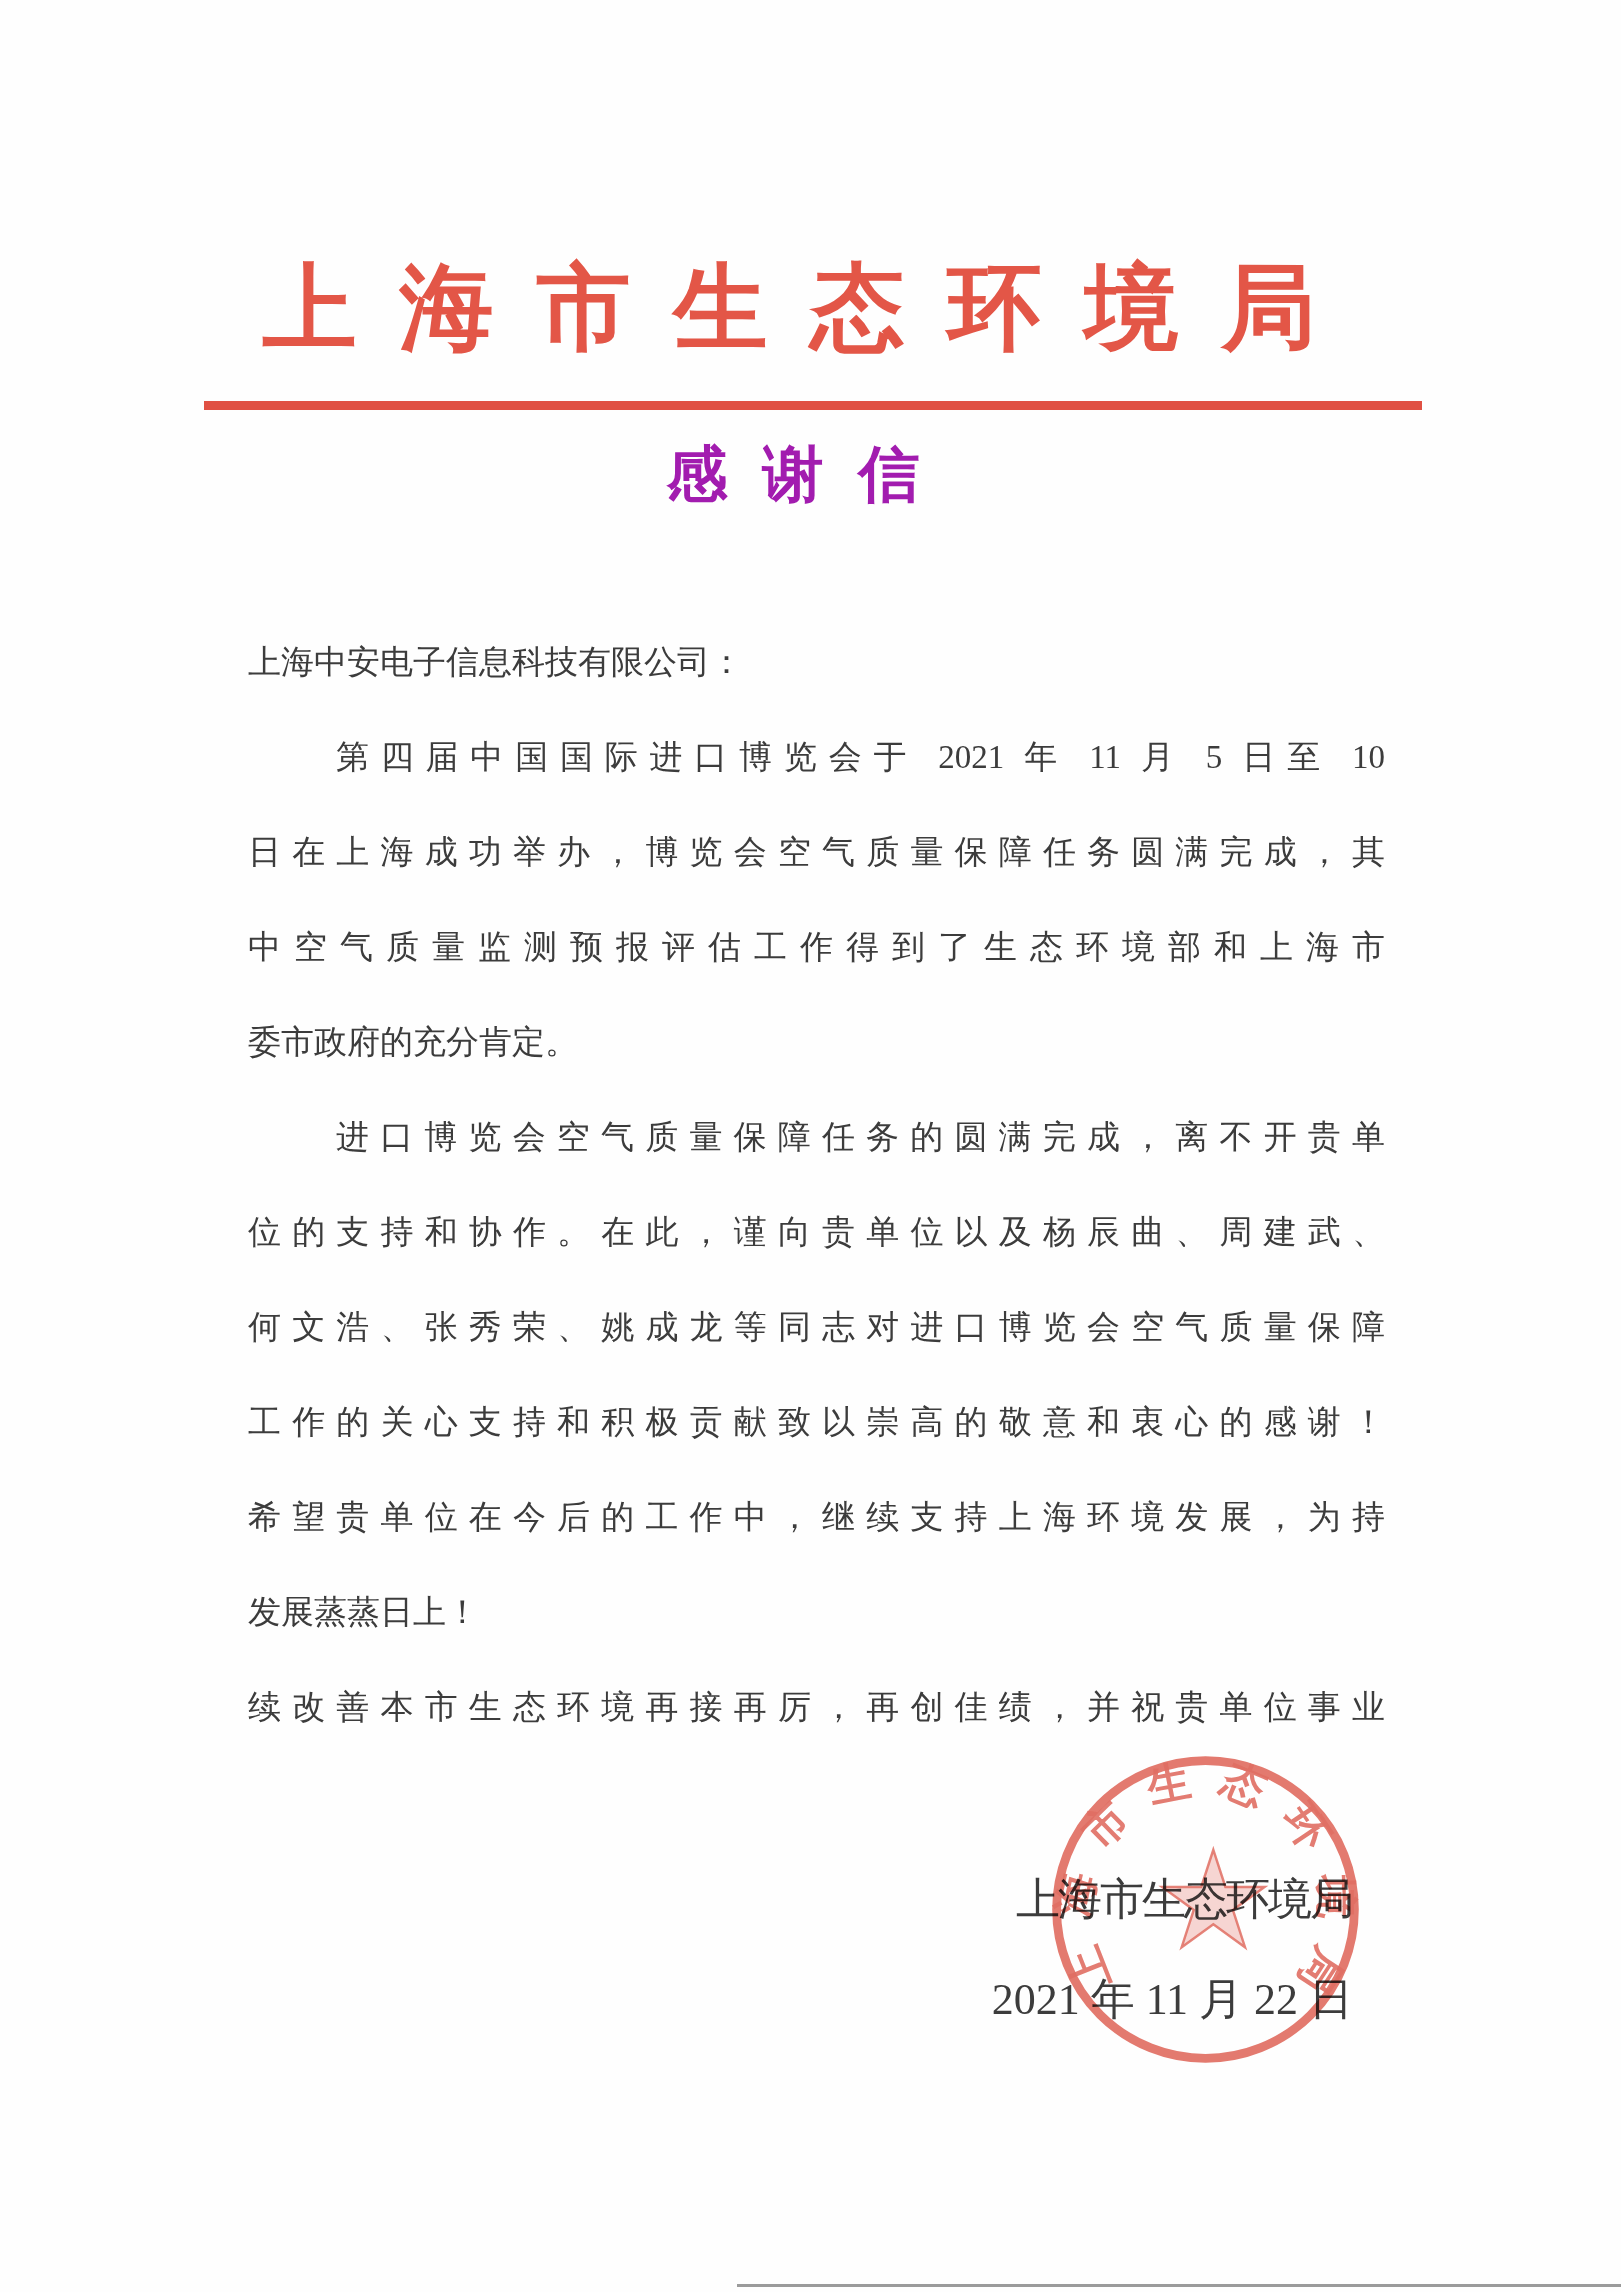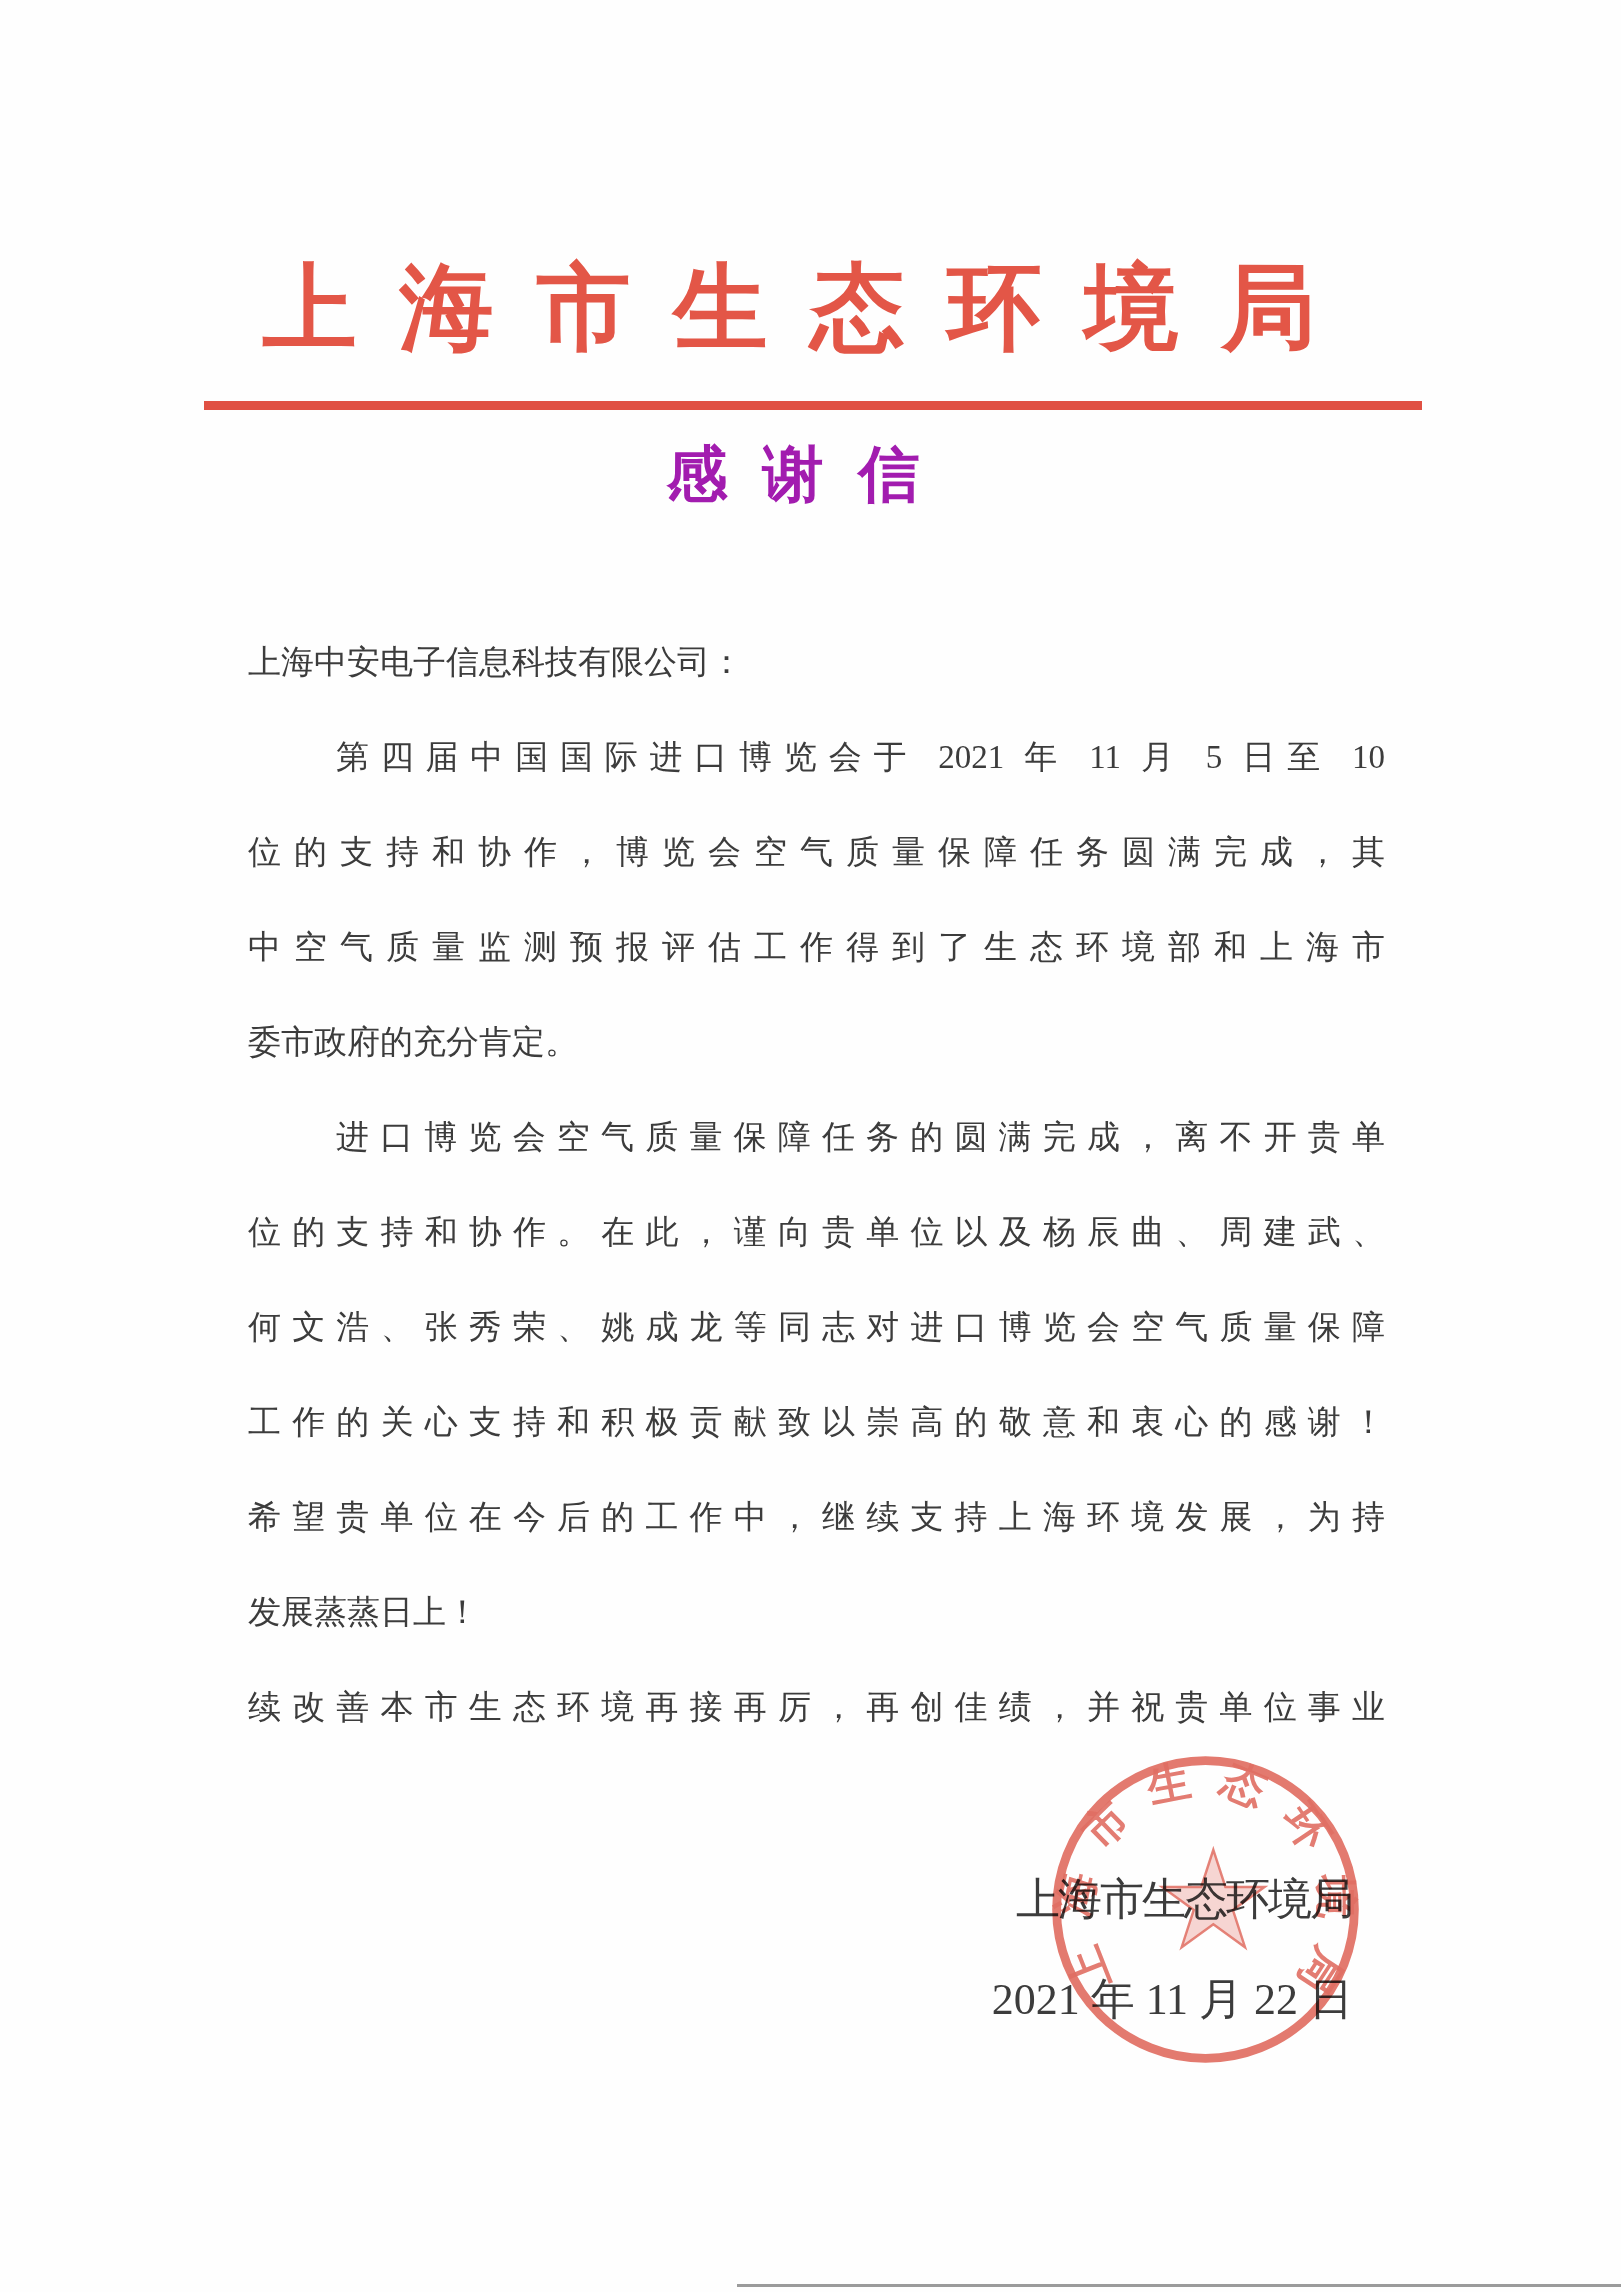--- a/index.html
+++ b/index.html
@@ -71,21 +71,21 @@
   <div class="letterhead">上海市生态环境局</div>
 
   <div class="divider"></div>
 
   <div class="letter-title">感谢信</div>
 
   <div class="body-block">
     <div class="line">上海中安电子信息科技有限公司：</div>
 
     <div class="line stretch indent">第四届中国国际进口博览会于 2021 年 11 月 5 日至 10</div>
-    <div class="line stretch">位的支持和协作，博览会空气质量保障任务圆满完成，其</div>
+    <div class="line stretch">日在上海成功举办，博览会空气质量保障任务圆满完成，其</div>
     <div class="line stretch">中空气质量监测预报评估工作得到了生态环境部和上海市</div>
     <div class="line">委市政府的充分肯定。</div>
 
     <div class="line stretch indent">进口博览会空气质量保障任务的圆满完成，离不开贵单</div>
     <div class="line stretch">位的支持和协作。在此，谨向贵单位以及杨辰曲、周建武、</div>
     <div class="line stretch">何文浩、张秀荣、姚成龙等同志对进口博览会空气质量保障</div>
     <div class="line stretch">工作的关心支持和积极贡献致以崇高的敬意和衷心的感谢！</div>
     <div class="line stretch">希望贵单位在今后的工作中，继续支持上海环境发展，为持</div>
     <div class="line">发展蒸蒸日上！</div>
     <div class="line stretch">续改善本市生态环境再接再厉，再创佳绩，并祝贵单位事业</div>

